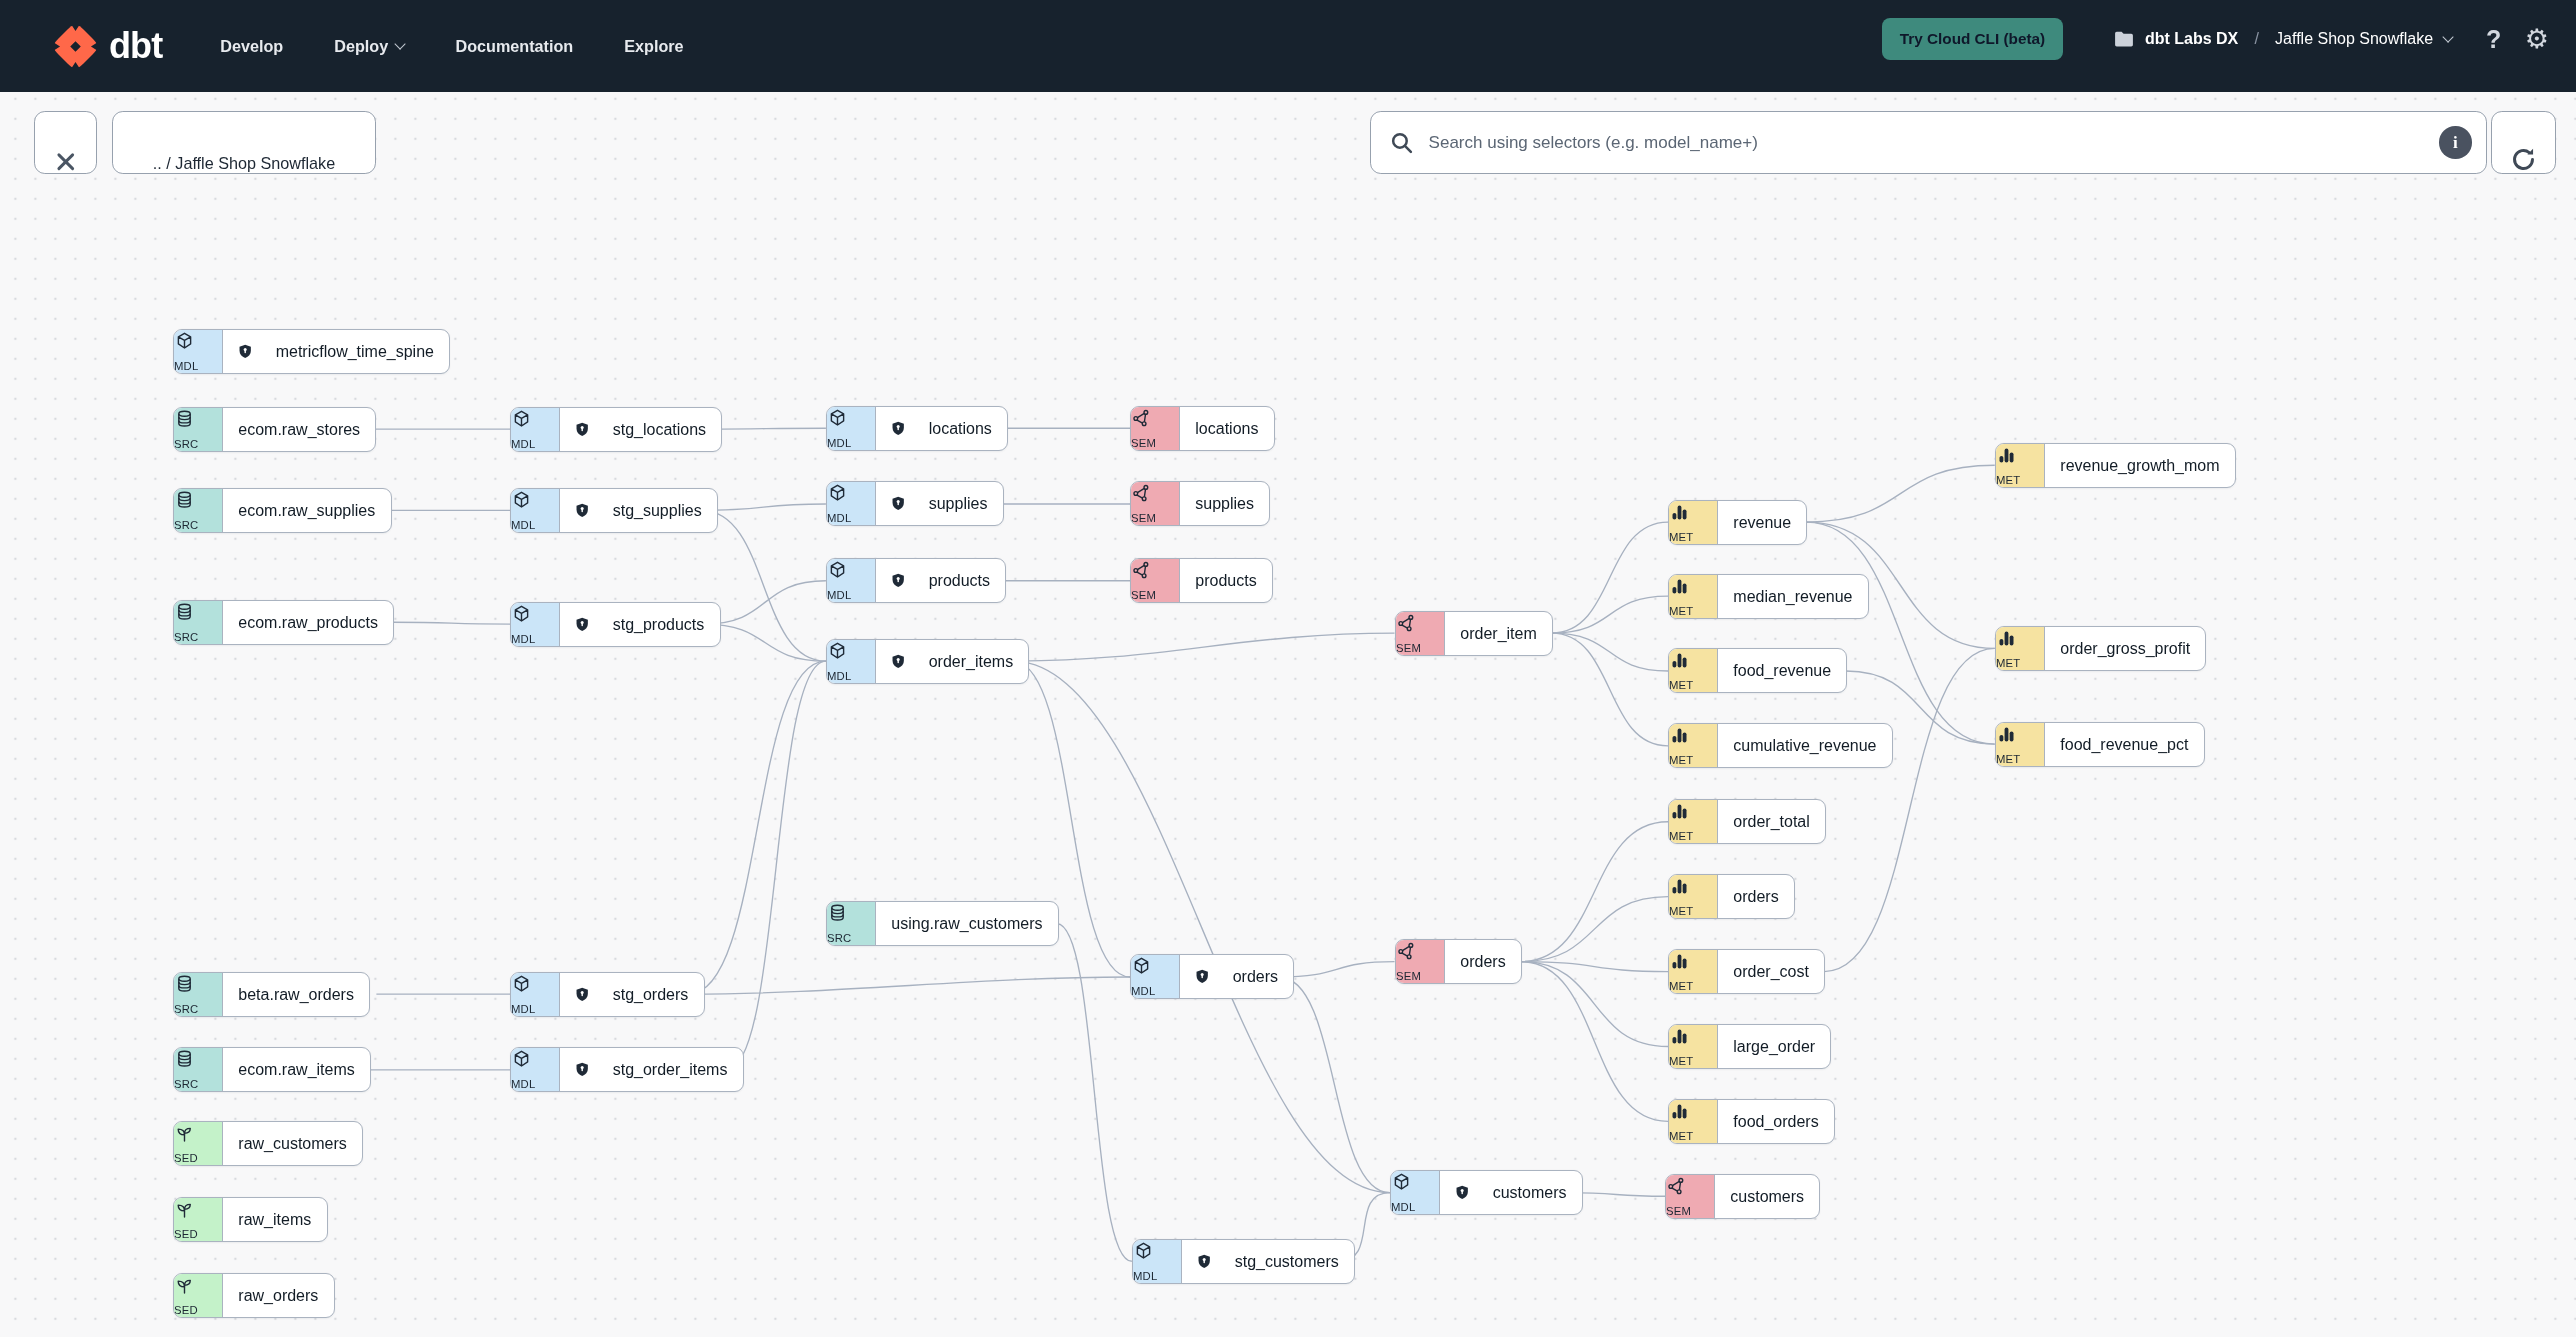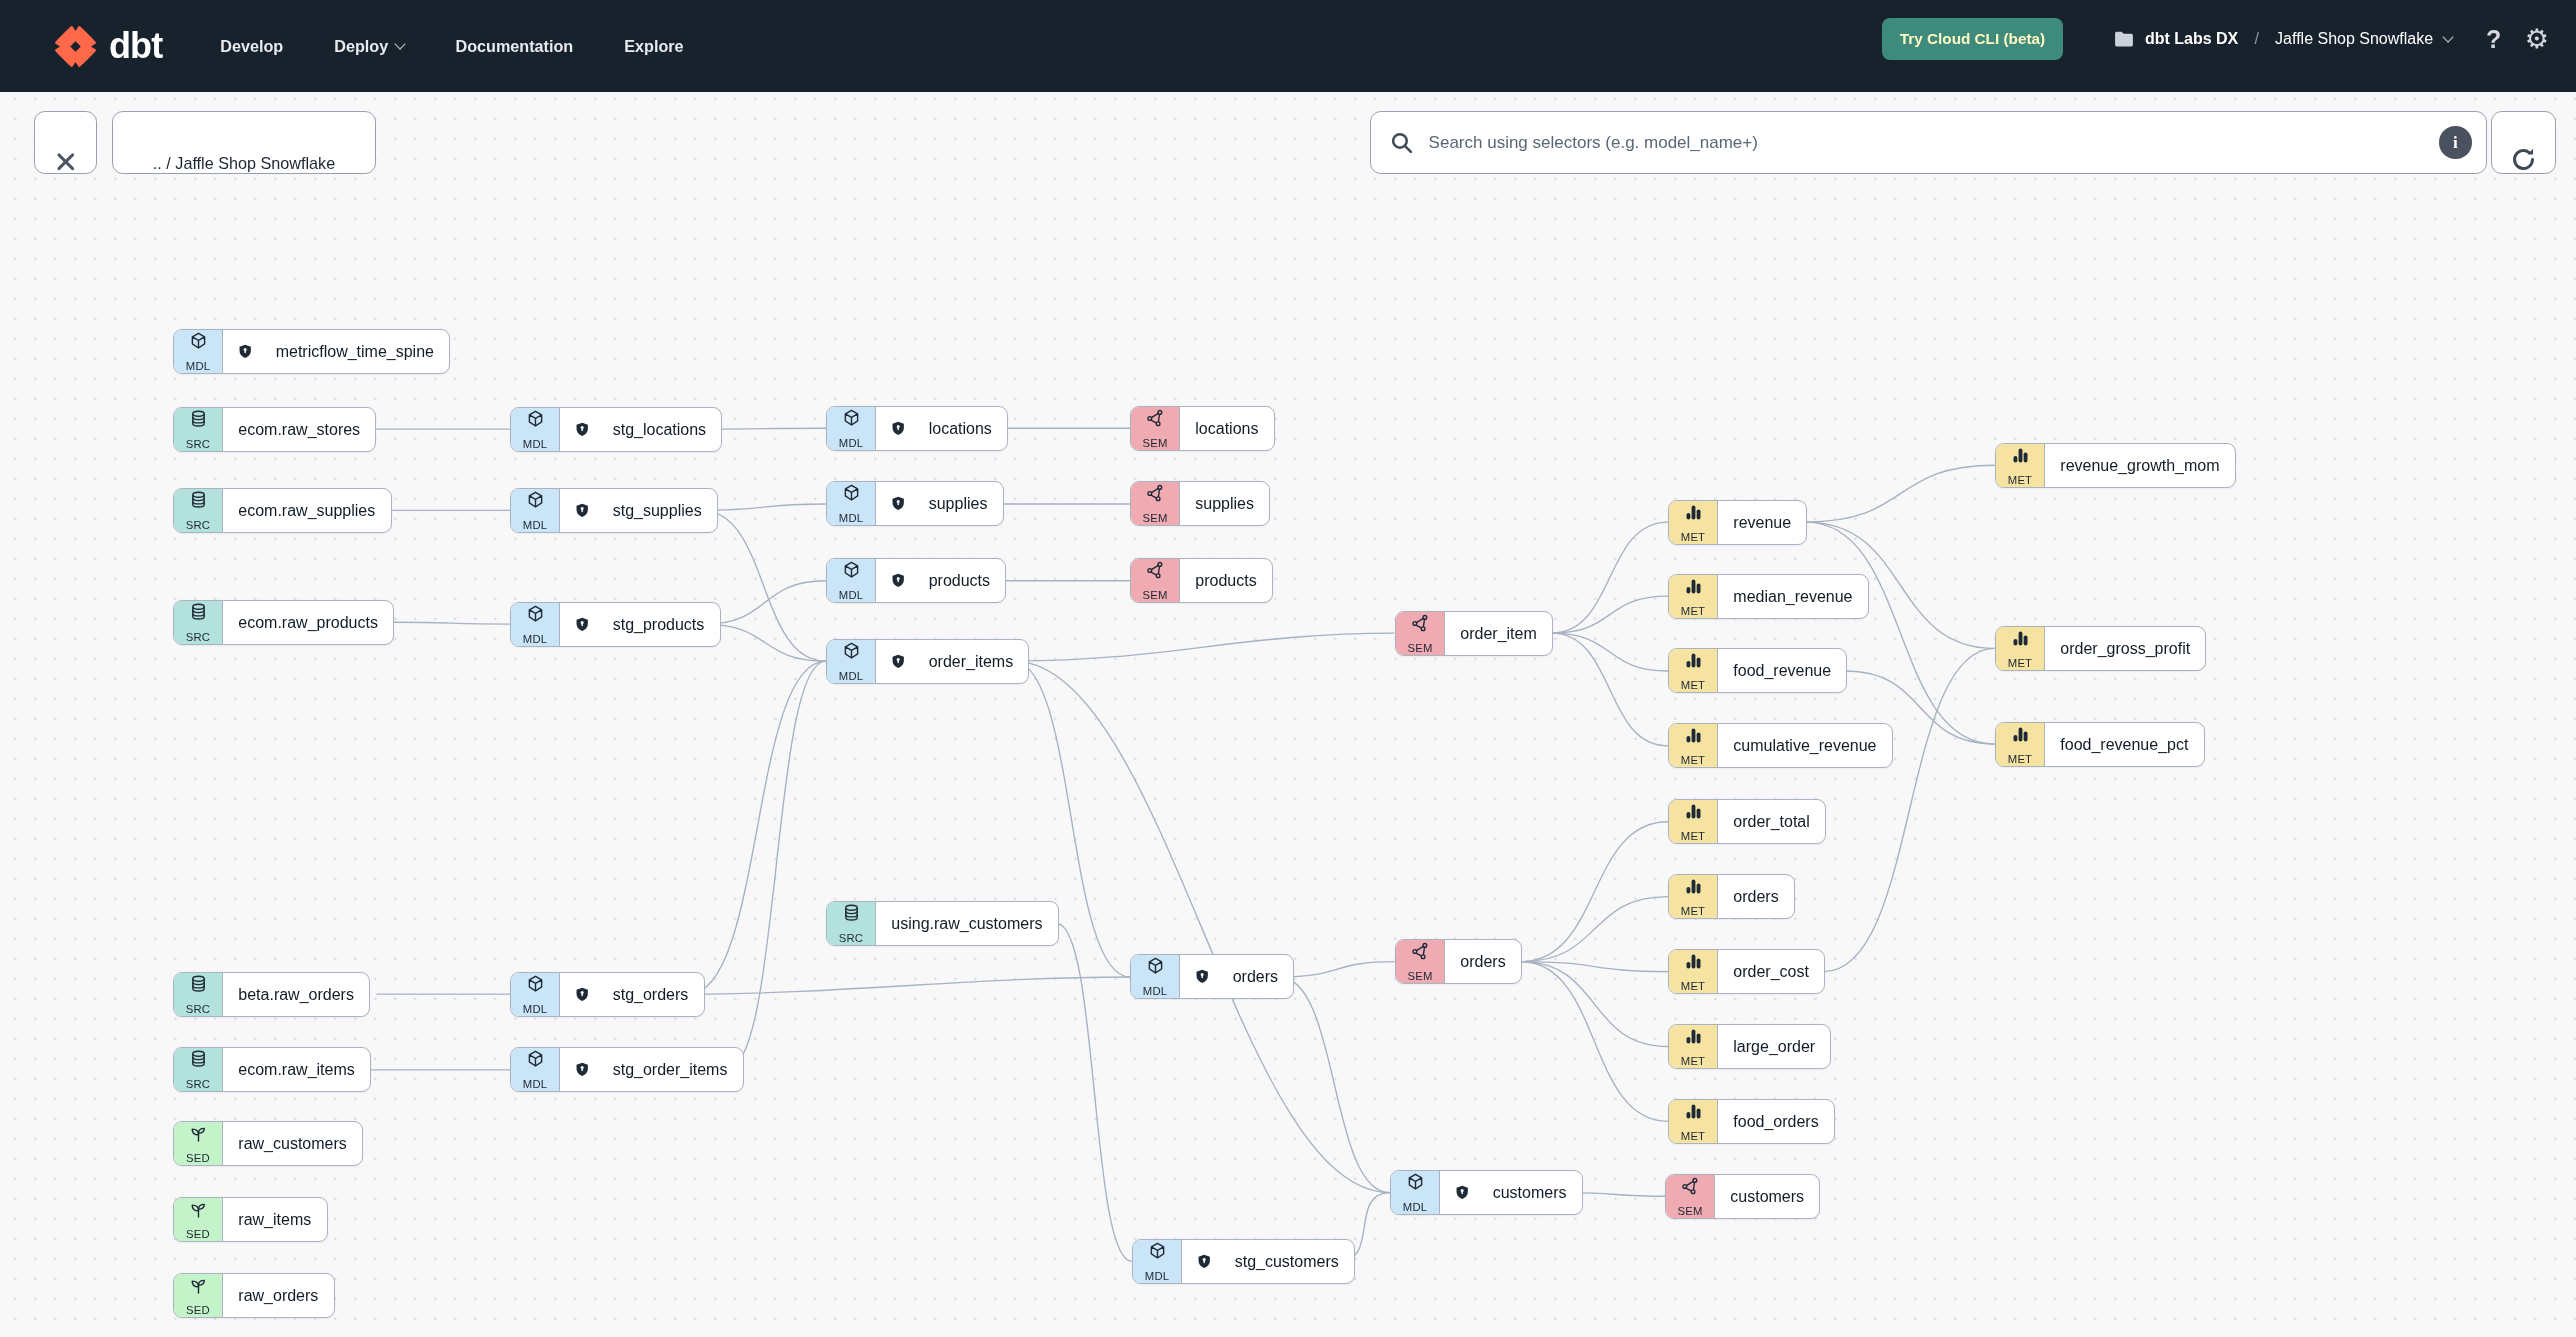--- a/index.html
+++ b/index.html
@@ -16,21 +16,21 @@
     background:#17222d; display:flex; align-items:center; z-index:10;
   }
   .logo-wrap { display:flex; align-items:center; margin-left:51px; }
   .logo-mark { width:49px; height:45px; }
   .logo-text { color:#ffffff; font-size:36px; font-weight:bold; letter-spacing:-0.9px; margin-left:9px; }
   .nav-menu { display:flex; align-items:center; margin-left:58px; gap:51px; }
   .nav-item { color:#e7eaee; font-size:16.2px; font-weight:bold; display:flex; align-items:center; gap:8.1px; cursor:pointer; }
   .chev { width:8.1px; height:8.1px; border-right:1.8px solid #c2c9d2; border-bottom:1.8px solid #c2c9d2; transform:rotate(45deg); margin-top:-3.6px; }
   .nav-right { position:absolute; right:0; top:0; height:78px; display:flex; align-items:center; }
   .cta-btn {
-    background:#3e8a7d; color:#fef9c3; font-size:15.3px; font-weight:bold;
+    background:#3e8a7d; color:#0f172a; font-size:15.3px; font-weight:bold;
     border:none; border-radius:8.1px; padding:11.7px 18px; margin-right:51px; cursor:pointer;
     font-family:"Liberation Sans",sans-serif;
   }
   .acct { display:flex; align-items:center; gap:10.8px; color:#ffffff; font-size:16px; }
   .acct .folder { width:20px; height:16.2px; }
   .acct-name { font-weight:bold; }
   .acct-sep { color:#8b95a3; margin:0 5.4px; }
   .proj-name { font-weight:normal; }
   .nav-icons { display:flex; align-items:center; gap:23.5px; margin-left:34px; margin-right:27px; }
   .help-icon { color:#d3d8df; font-size:25px; font-weight:bold; cursor:pointer; }
@@ -73,21 +73,21 @@
   .refresh-btn { left:2491px; top:111px; width:65px; height:63px; }
 
   
   .gnode {
     position:absolute; height:45px; display:inline-flex; align-items:stretch;
     background:#ffffff; border:0.9px solid #aab3c0; border-radius:9px;
     box-shadow:0 0.9px 1.8px rgba(20,30,45,0.06); cursor:pointer; z-index:3;
   }
   .gicon {
     width:49px; border-radius:8.1px 0 0 8.1px; border-right:0.9px solid #aab3c0;
-    display:flex; flex-direction:column; align-items:center; justify-content:center; gap:9px;
+    display:flex; flex-direction:column; justify-content:center; gap:9px;
     flex:none;
   }
   .gabbr { font-size:11.3px; color:#1d2733; line-height:1; letter-spacing:0.2px; }
   .glabel { display:flex; align-items:center; gap:23px; padding:0 15.3px; white-space:nowrap; }
   .gtext { font-size:16px; color:#121c26; }
   .shield { display:flex; align-items:center; }
 </style>
 </head>
 <body>
 

